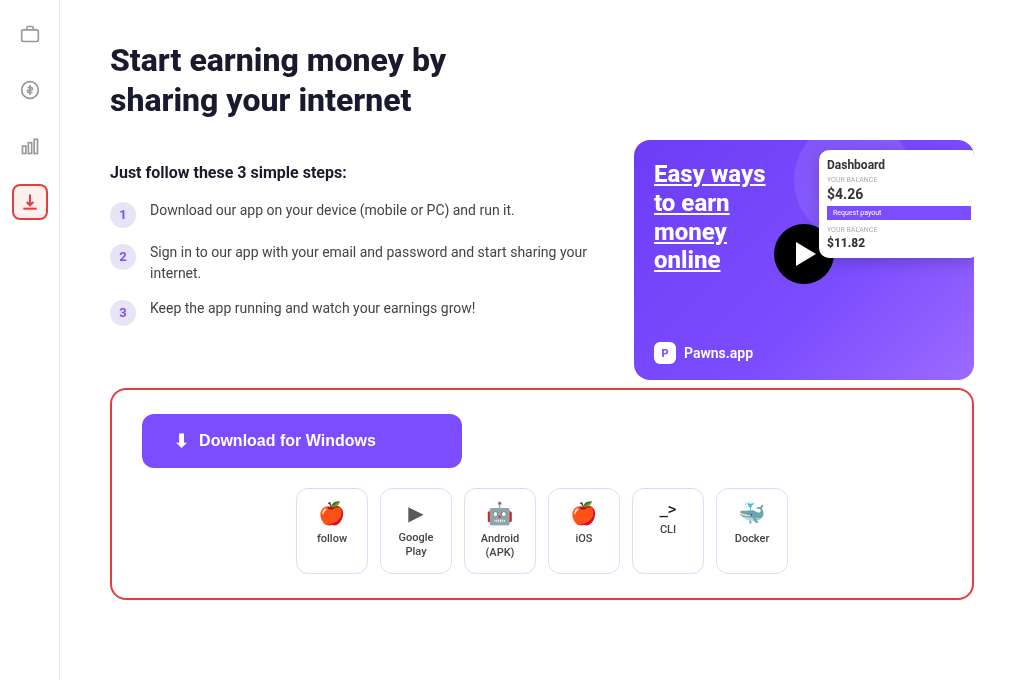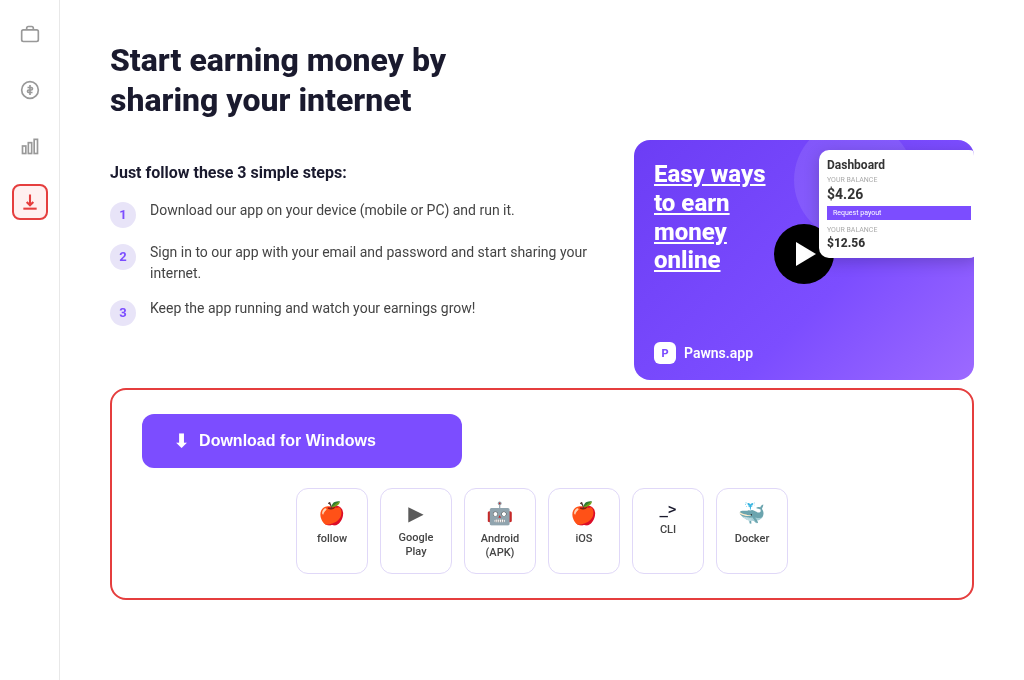--- a/index.html
+++ b/index.html
@@ -378,21 +378,21 @@
       <div class="video-bg-circle2"></div>
 
       <div class="video-play-btn"></div>
 
       <div class="dashboard-mockup">
         <div class="dash-header">Dashboard</div>
         <div style="font-size:7px;color:#aaa;margin-bottom:2px;">YOUR BALANCE</div>
         <div class="dash-balance">$4.26</div>
         <div class="dash-btn">Request payout</div>
         <div style="font-size:7px;color:#aaa;margin-bottom:2px;">YOUR BALANCE</div>
-        <div class="dash-balance2">$12.56</div>
+        <div class="dash-balance2">$11.82</div>
       </div>
 
       <div style="position:absolute;top:20px;left:20px;z-index:1;">
         <div class="video-text">Easy ways<br>to earn<br>money<br>online</div>
       </div>
 
       <div class="video-brand">
         <div class="video-brand-icon">P</div>
         <span>Pawns.app</span>
       </div>

